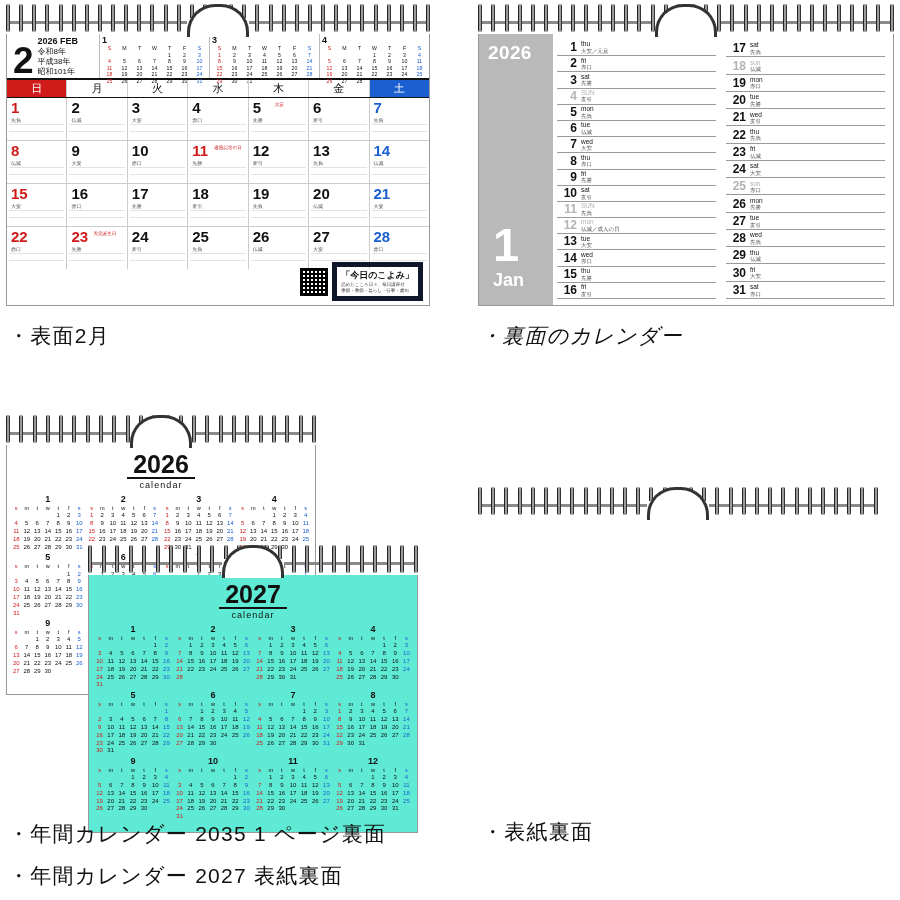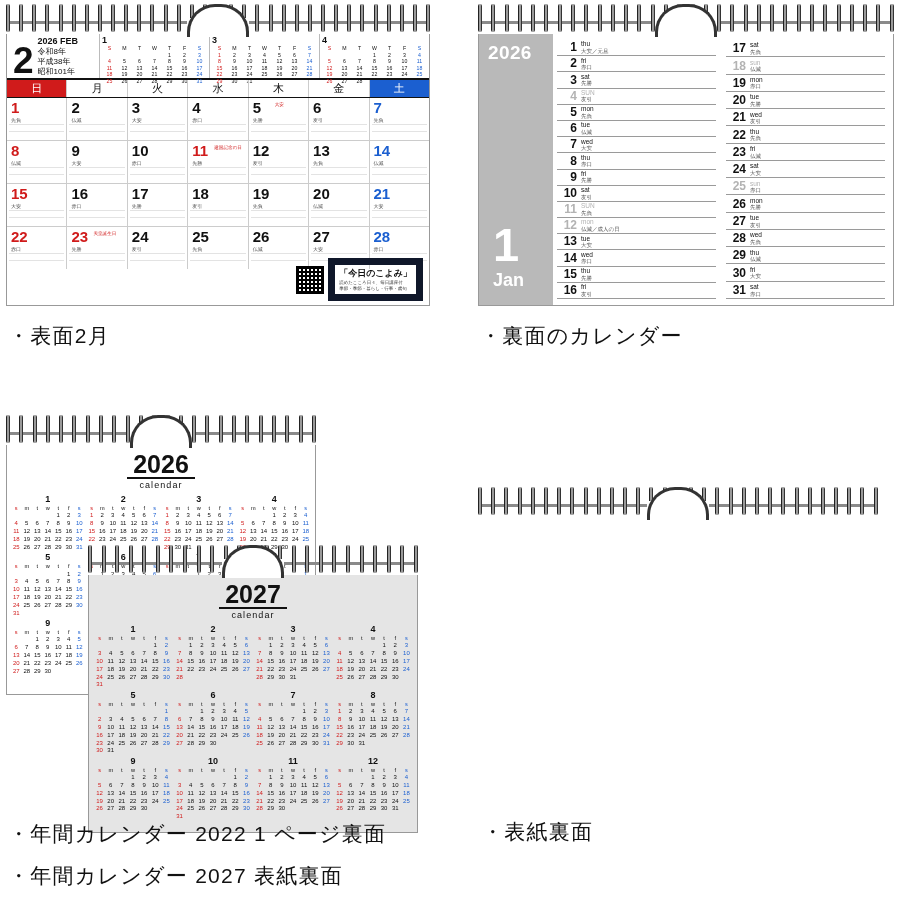--- a/index.html
+++ b/index.html
@@ -53,21 +53,21 @@
   .cell.s .d{color:#d01b1b;}
   .cell.b .d{color:#1b5fd0;}
   .cell .line{position:absolute;left:2px;right:2px;top:26px;height:1px;background:#e3e3e3;}
   .cell .line2{position:absolute;left:2px;right:2px;top:33px;height:1px;background:#e3e3e3;}
 
   .p1foot{position:absolute;right:6px;bottom:4px;display:flex;align-items:center;gap:4px;}
   .qr{width:26px;height:26px;background:
      repeating-linear-gradient(0deg,#000 0 2px,#fff 2px 4px),
      repeating-linear-gradient(90deg,#000 0 2px,#fff 2px 4px);
      background-blend-mode:multiply;border:1px solid #000;}
-  .koyomi{border:7px solid #0f172a;padding:2px 4px;}
+  .koyomi{border:5px solid #0f172a;padding:2px 4px;}
   .koyomi .t{font-size:9px;font-weight:bold;}
   .koyomi .s{font-size:4.5px;line-height:1.3;color:#333;}
 
   
   #p2{left:478px;top:4px;width:416px;}
   #p2 .body{border:1px solid #999;border-top:none;box-sizing:border-box;width:416px;height:272px;display:flex;background:#fff;}
   .monthband{width:74px;background:#b9b9b9;color:#fff;position:relative;}
   .monthband .yr{position:absolute;top:8px;left:9px;font-size:19px;font-weight:bold;letter-spacing:.02em;}
   .monthband .m{position:absolute;bottom:40px;left:14px;font-size:47px;font-weight:bold;line-height:.85;}
   .monthband .mm{position:absolute;bottom:14px;left:14px;font-size:18px;font-weight:bold;}
@@ -88,34 +88,34 @@
   .ygrid{display:grid;grid-template-columns:repeat(4,1fr);gap:2px 2px;margin-top:5px;}
   .ym .mn{text-align:center;font-size:9px;font-weight:bold;line-height:1.1;}
   .ym table{border-collapse:collapse;width:100%;}
   .ym td,.ym th{font-size:6px;text-align:center;line-height:1.3;font-weight:normal;padding:0;}
   .ym th{font-size:5.6px;}
   .ym .sun{color:#d01b1b;}
   .ym .sat{color:#1b5fd0;}
 
   
   #p4{left:88px;top:545px;width:330px;}
-  #p4 .body{border:1px solid #999;border-top:none;box-sizing:border-box;width:330px;height:258px;background:#e5e5e5;padding:6px 5px;}
+  #p4 .body{border:1px solid #999;border-top:none;box-sizing:border-box;width:330px;height:258px;background:#5eead4;padding:6px 5px;}
 
   
   #p5{left:478px;top:487px;width:400px;}
   #p5 .body{border:1px solid #999;border-top:none;box-sizing:border-box;width:400px;height:262px;background:#fff;}
   .memohead{height:22px;display:flex;align-items:center;padding-left:10px;font-size:12px;font-weight:bold;letter-spacing:.03em;}
   .memobar{height:7px;background:#b9b9b9;}
   .grid{height:233px;background:
     repeating-linear-gradient(0deg,#9b9b9b 0 1px,transparent 1px 9.6px),
     repeating-linear-gradient(90deg,#9b9b9b 0 1px,transparent 1px 9.6px);}
 
   
   #c1{left:8px;top:322px;}
-  #c2{left:480px;top:322px;}
+  #c2{left:480px;top:322px;font-style:italic;}
   #c3{left:8px;top:820px;}
   #c4{left:8px;top:862px;}
   #c5{left:482px;top:818px;}
 </style>
 </head>
 <body>
 
 <div class="panel" id="p1">
   <div class="spiral">
     <div class="bar"></div>
@@ -2322,21 +2322,21 @@
                 <td class="">30</td>
                 <td class="">31</td>
                 <td class="sat"></td>
               </tr>
             </tbody>
           </table>
         </div>
       </div>
   </div>
 </div>
-<div class="panel caption" id="c3">・年間カレンダー 2022 1 ページ裏面</div>
+<div class="panel caption" id="c3">・年間カレンダー 2035 1 ページ裏面</div>
 <div class="panel caption" id="c4">・年間カレンダー 2027 表紙裏面</div>
 
 <div class="panel" id="p5">
   <div class="spiral">
     <div class="bar"></div>
     <div class="rings">
         <div class="ring"></div>
         <div class="ring"></div>
         <div class="ring"></div>
         <div class="ring"></div>

